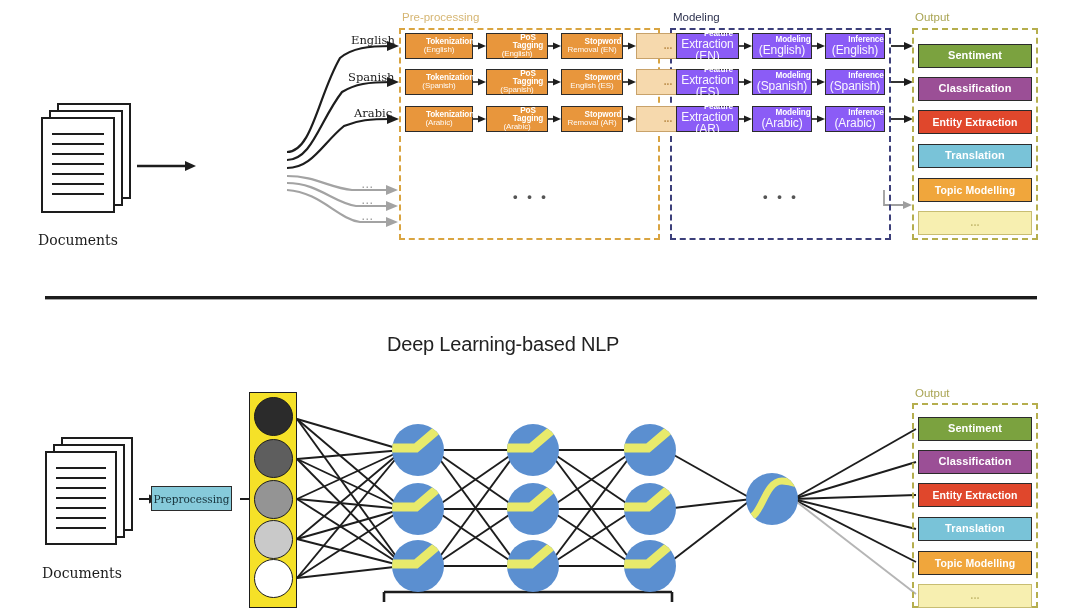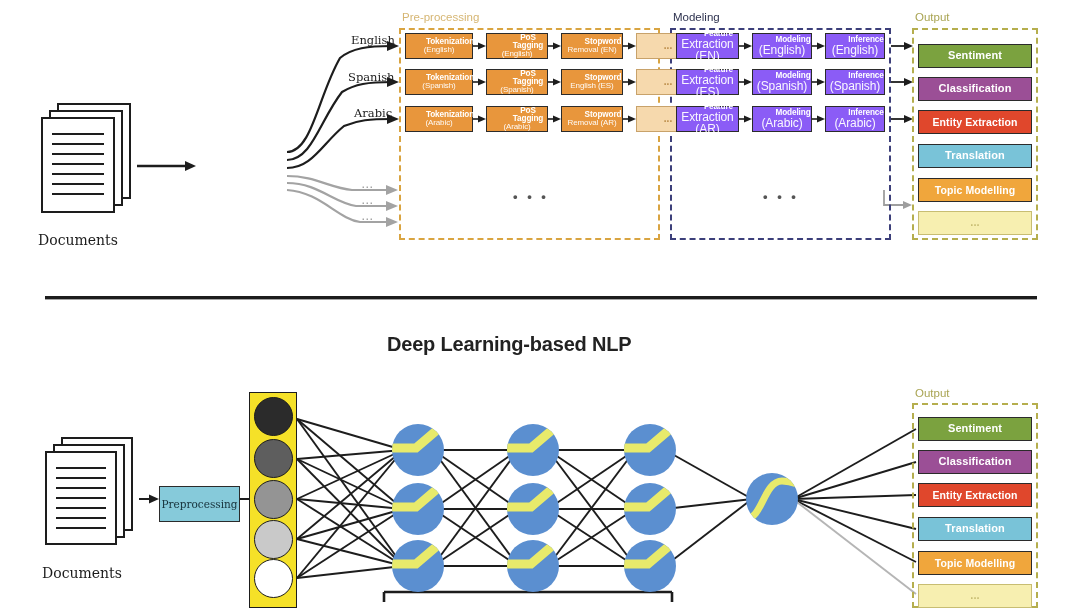--- a/index.html
+++ b/index.html
@@ -32,21 +32,21 @@
   .g-out{border:2.2px dashed #b5ae4e;}
 
   .glabel{position:absolute;font-size:11.5px;font-weight:400;}
   .glabel-pre{color:#d6b673;}
   .glabel-mod{color:#2f3350;}
   .glabel-out{color:#a9a453;}
 
   
   .lang{position:absolute;font-family:"DejaVu Serif",serif;font-size:11.5px;color:#1c1c1c;}
   .caption{position:absolute;font-family:"DejaVu Serif",serif;font-size:14px;color:#1c1c1c;}
-  .title{position:absolute;font-size:20px;font-weight:700;color:#222;letter-spacing:-.2px;}
+  .title{position:absolute;font-size:20px;font-weight:400;color:#222;letter-spacing:-.2px;}
   .ellip{position:absolute;font-size:13px;font-weight:700;color:#555;letter-spacing:3px;}
   .gray-dots{position:absolute;font-size:9px;font-weight:700;color:#9a9a9a;letter-spacing:1.5px;}
 
   .lang-detect{
     position:absolute;box-sizing:border-box;background:#79bccb;border:1.6px solid #2b2b2b;
     display:flex;align-items:center;justify-content:center;text-align:center;
     font-family:"DejaVu Serif",serif;font-size:13.5px;color:#16313a;line-height:1.12;
   }
   .prep-box{
     position:absolute;box-sizing:border-box;background:#86cada;border:1.6px solid #2b2b2b;
@@ -460,21 +460,21 @@
     </g>
 
     <g transform="translate(772,499)">
       <circle r="26" fill="#5b8fd0"></circle>
       <g clip-path="url(#clipNode)">
         <path d="M-26,20 C-10,20 -8,-18 10,-18 C18,-18 22,-16 28,-14" stroke="#e8ea6b" stroke-width="7" fill="none"></path>
       </g>
     </g>
   </svg>
 
-  <div class="prep-box" style="left:159px;top:486px;width:81px;height:36px;">
+  <div class="prep-box" style="left:151px;top:486px;width:81px;height:25px;">
     <span>Preprocessing</span>
   </div>
 
   <div class="caption" style="left:42px;top:565px;">Documents</div>
 
   <div class="inputcol" style="left:249px;top:392px;width:48px;height:216px;"></div>
   <div class="node" style="left:254px;top:397px;width:39px;height:39px;background:#2b2b2b;"></div>
   <div class="node" style="left:254px;top:439px;width:39px;height:39px;background:#5e5e5e;"></div>
   <div class="node" style="left:254px;top:480px;width:39px;height:39px;background:#949494;"></div>
   <div class="node" style="left:254px;top:520px;width:39px;height:39px;background:#c9c9c9;"></div>

